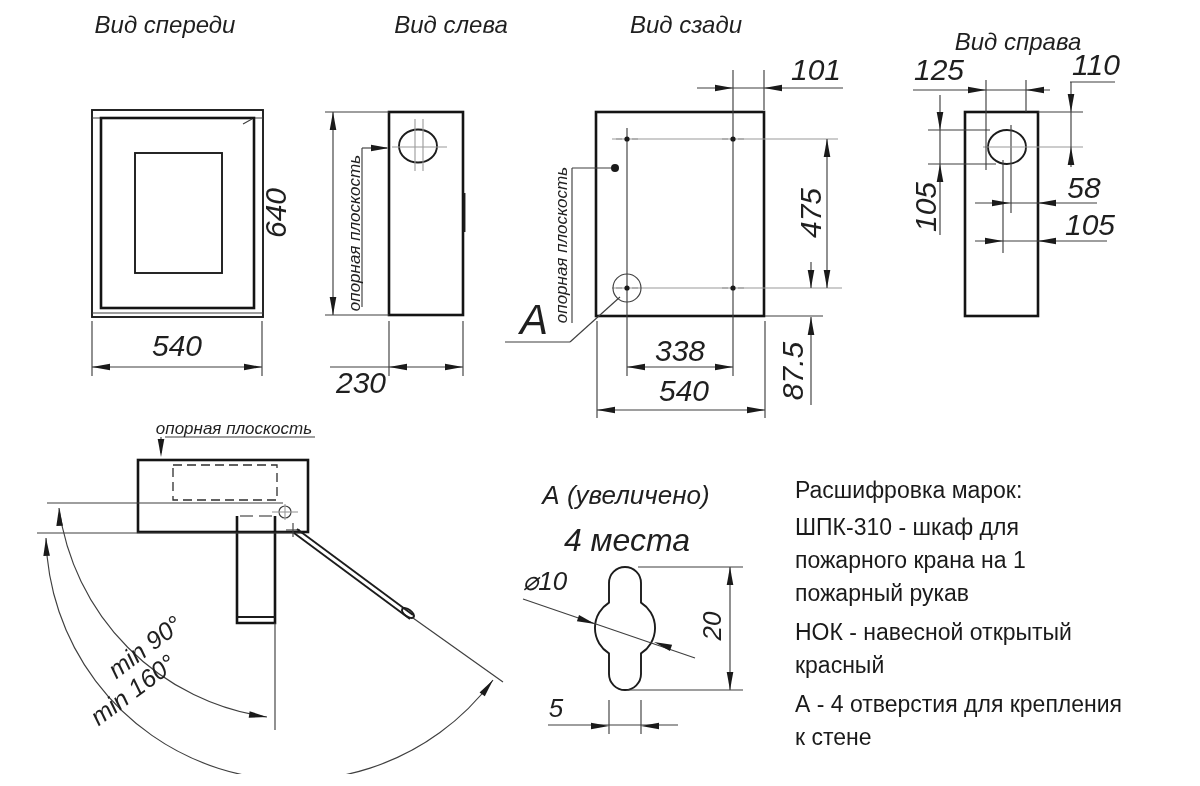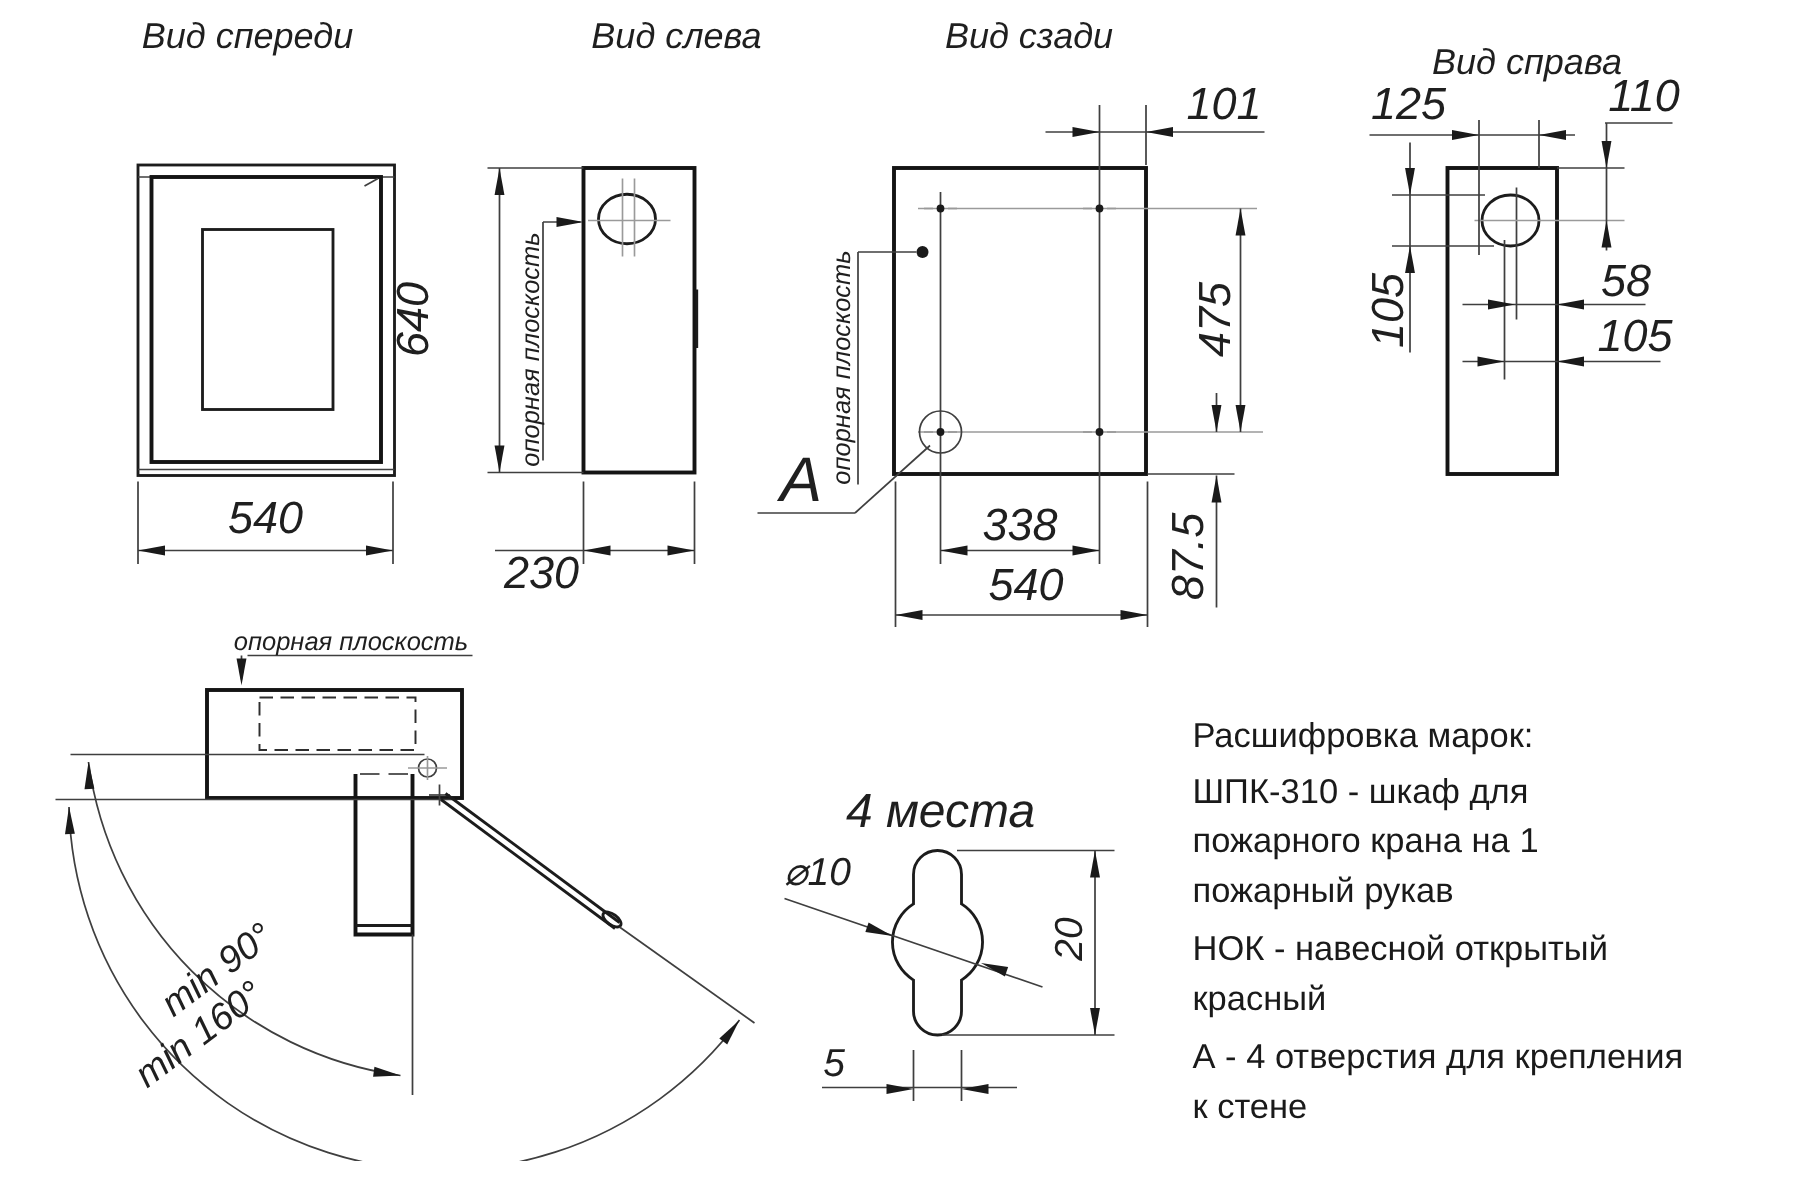--- a/index.html
+++ b/index.html
@@ -241,20 +241,21 @@
   <div class="txt dim" style="left:939px;top:70px;">125</div>
   <div class="txt dim" style="left:1096px;top:65px;">110</div>
   <div class="txt dim" style="left:1084px;top:188px;">58</div>
   <div class="txt dim" style="left:1090px;top:225px;">105</div>
   <div class="txt dim rot90" style="left:926px;top:207px;">105</div>
 
   <div class="txt lbl" style="left:234px;top:428px;">опорная плоскость</div>
   <div class="txt ang rot37" style="left:145px;top:647px;">min 90°</div>
   <div class="txt ang rot37" style="left:133px;top:690px;">min 160°</div>
 
+  <div class="txt dsmall" style="left:626px;top:495px;">А (увеличено)</div>
   <div class="txt dsmall" style="left:627px;top:540px;font-size:32px;">4 места</div>
   <div class="txt dsmall" style="left:545px;top:581px;">⌀10</div>
   <div class="txt dsmall rot90" style="left:712px;top:626px;">20</div>
   <div class="txt dsmall" style="left:556px;top:708px;">5</div>
 
   <div id="legend">
     <div>Расшифровка марок:</div>
     <div class="gap4">ШПК-310 - шкаф для</div>
     <div>пожарного крана на 1</div>
     <div>пожарный рукав</div>

